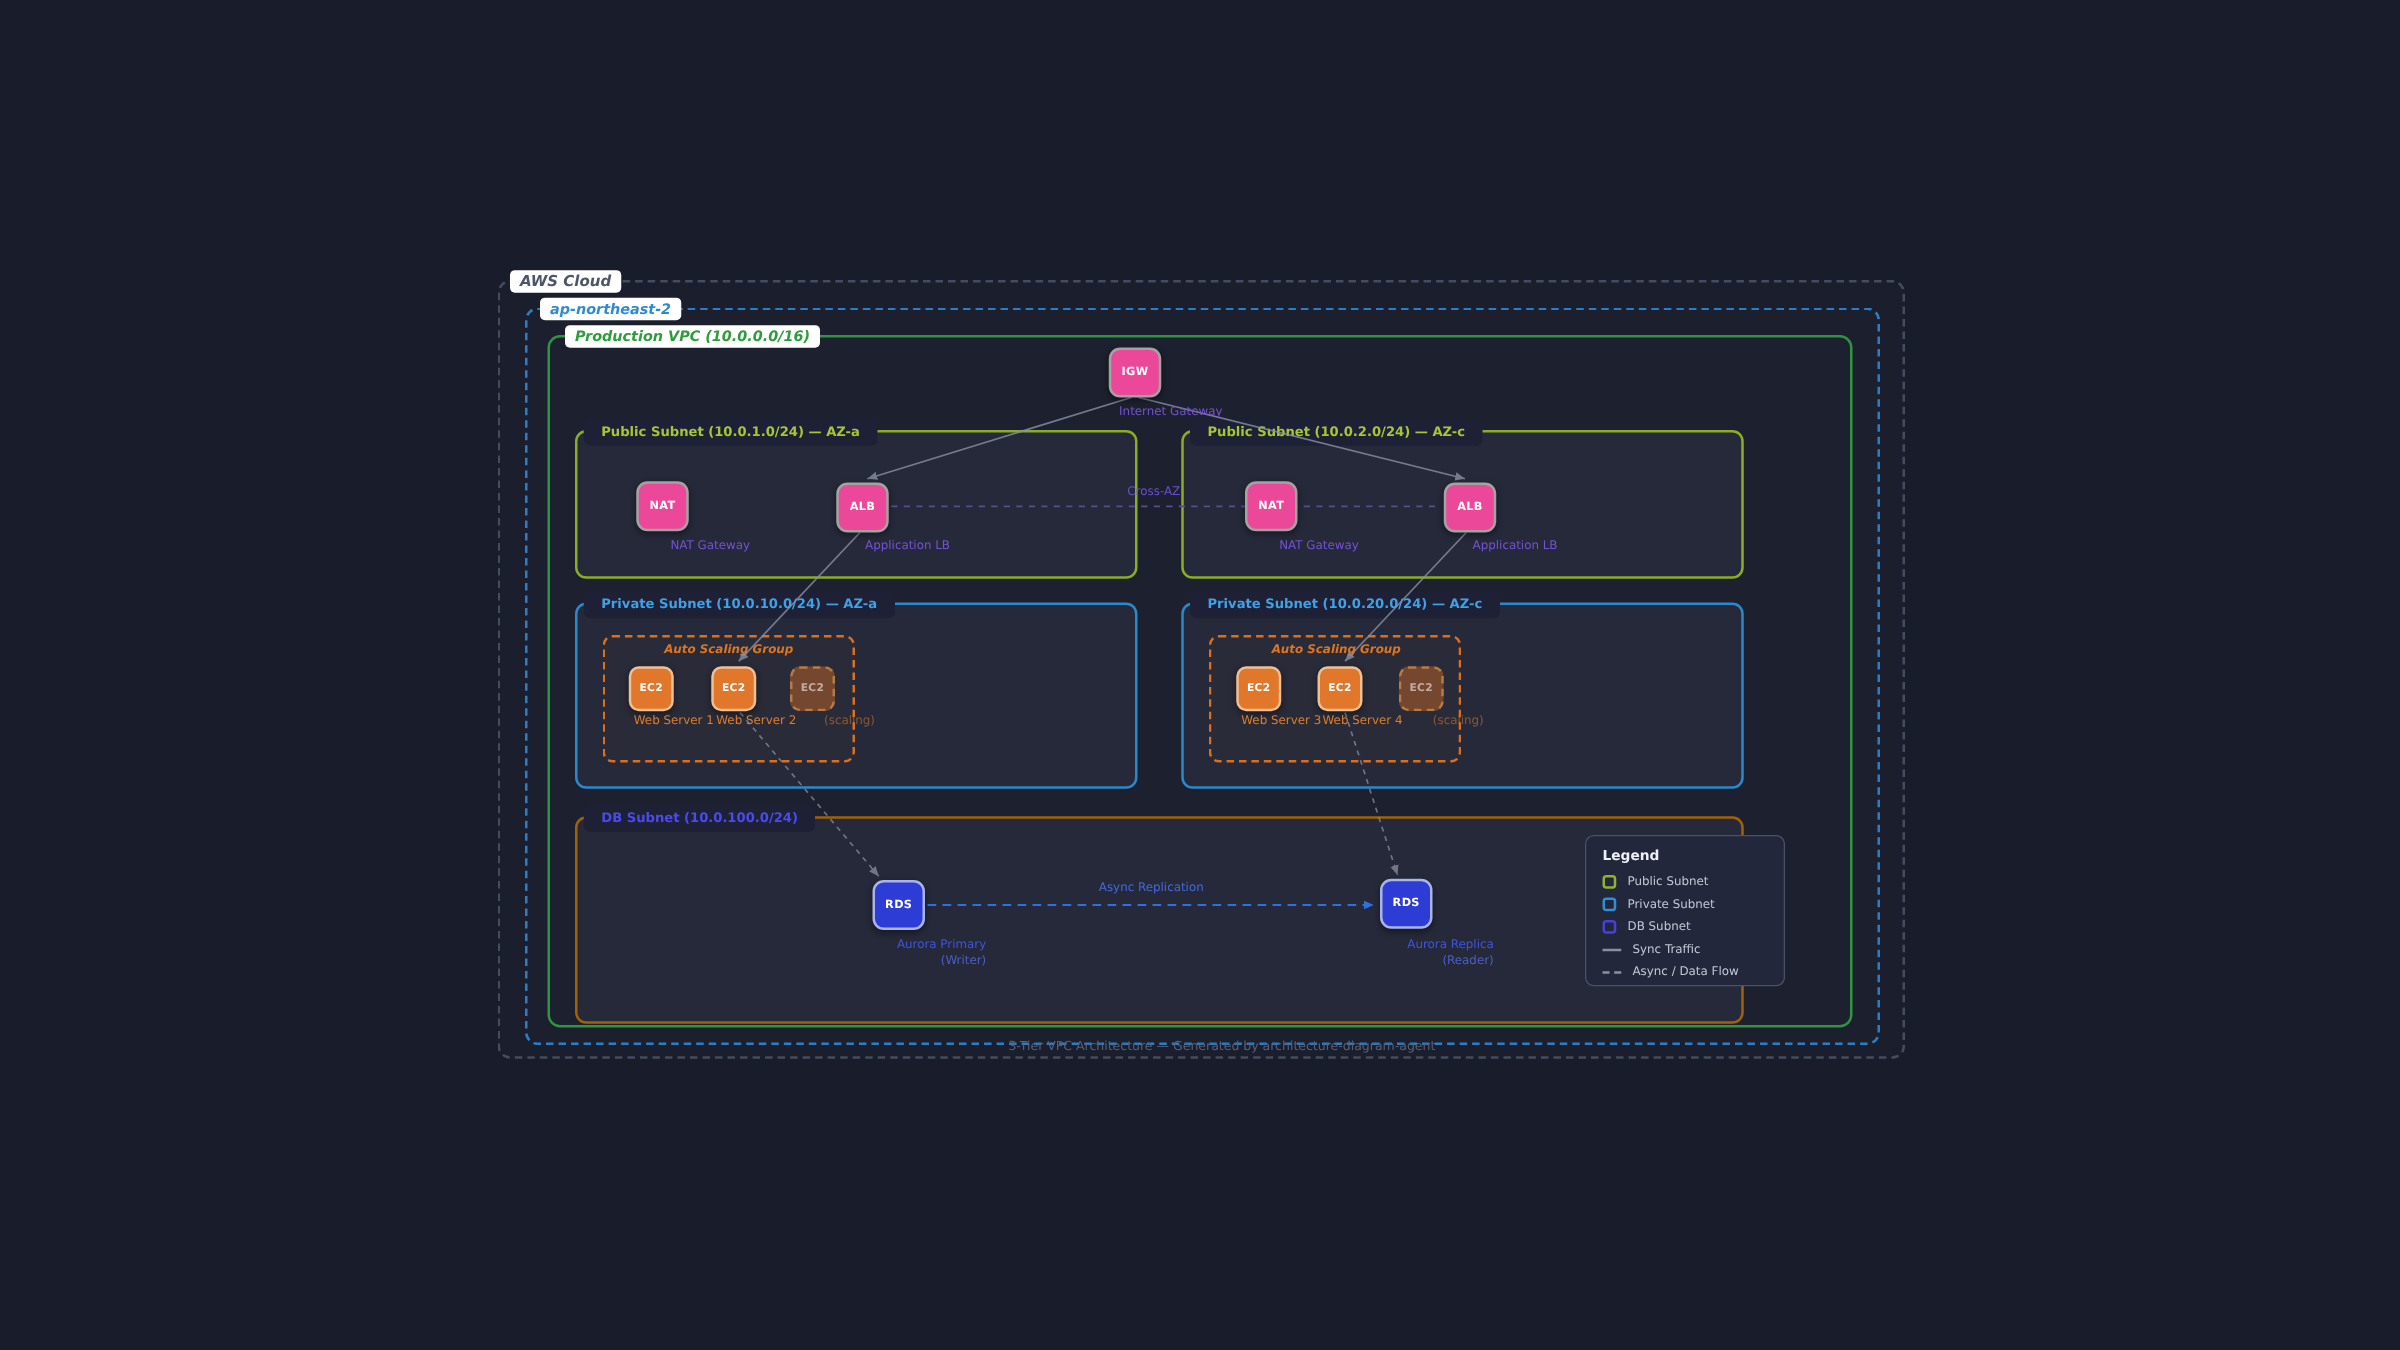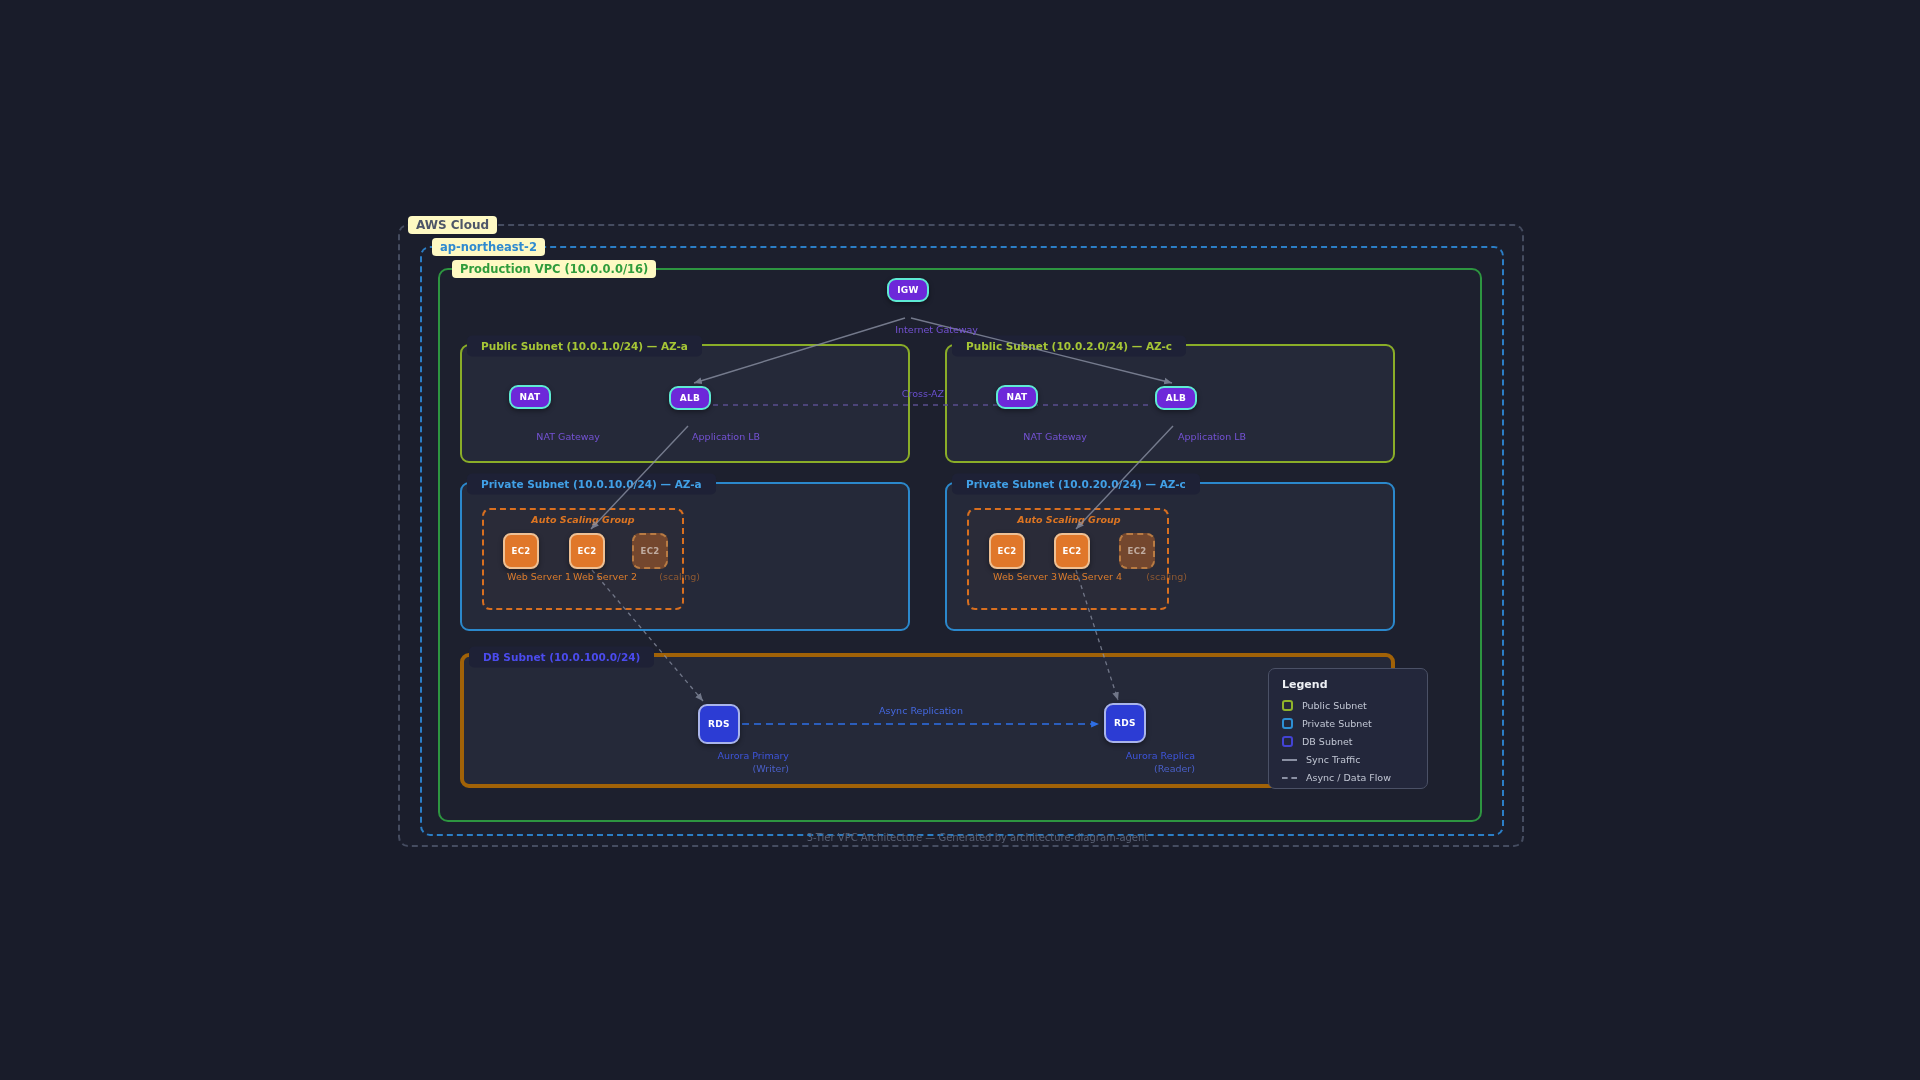--- a/index.html
+++ b/index.html
@@ -11,53 +11,53 @@
 
   
   .aws-cloud { left:398px; top:224px; width:1126px; height:623px;
     border:2px dashed #454c60; border-radius:10px; background:rgba(255,255,255,0.012); }
   .region { left:420px; top:246px; width:1084px; height:590px;
     border:2px dashed #2b7ec6; border-radius:10px; background:rgba(255,255,255,0.008); }
   .vpc { left:438px; top:268px; width:1044px; height:554px;
     border:2px solid #2d9540; border-radius:10px; background:rgba(255,255,255,0.008); }
 
   .container-label { position:absolute; top:0; transform:translateY(-55%);
-    font-weight:bold; white-space:nowrap; padding:2px 8px; background:#fef9c3; border-radius:4px; }
+    font-weight:bold; white-space:nowrap; padding:2px 8px; background:#ffffff; border-radius:4px;font-style:italic; }
   .aws-label   { left:8px;  font-size:12px; color:#4d5568; }
   .region-label{ left:10px; font-size:11.5px; color:#2f8ad0; }
   .vpc-label   { left:12px; font-size:11.5px; color:#2f9c3c; }
 
   
   .subnet { border-radius:9px; background:#252939; }
   .subnet-pub-a { left:460px; top:344px; width:450px; height:119px; border:2px solid #8aad28; }
   .subnet-pub-c { left:945px; top:344px; width:450px; height:119px; border:2px solid #8aad28; }
   .subnet-priv-a{ left:460px; top:482px; width:450px; height:149px; border:2px solid #2b88cc; }
   .subnet-priv-c{ left:945px; top:482px; width:450px; height:149px; border:2px solid #2b88cc; }
-  .subnet-db    { left:460px; top:653px; width:935px; height:135px; border:4px solid #a16207; }
+  .subnet-db    { left:460px; top:653px; width:935px; height:166px; border:2px solid #a16207; }
 
   .subnet-tab { position:absolute; left:5px; top:0; transform:translateY(-50%);
     height:21px; line-height:21px; padding:0 14px; background:#1e2136; border-radius:5px;
     font-size:10.5px; font-weight:bold; white-space:nowrap; }
   .tab-public  { color:#a6c636; }
   .tab-private { color:#41a0e6; }
   .tab-db      { color:#4b4bed; }
 
   
   .asg { border:2px dashed #d96f1f; border-radius:8px; background:rgba(224,119,42,0.03); }
   .asg-a { left:482px; top:508px; width:202px; height:102px; }
   .asg-c { left:967px; top:508px; width:202px; height:102px; }
   .asg-label { font-size:9.5px; font-weight:bold; font-style:italic; color:#dd7522;
     text-align:center; width:160px; }
 
   
   .node { display:flex; align-items:center; justify-content:center;
     font-weight:bold; color:#fff; letter-spacing:.3px;
     box-shadow:0 2px 5px rgba(0,0,0,0.4); }
-  .node-purple { width:42px; height:24px; border-radius:9px; background:#6d28d9;
-    border:2px solid #5eead4; font-size:9px; }
+  .node-purple { width:42px; height:40px; border-radius:9px; background:#ec4899;
+    border:2px solid #a3a3a3; font-size:9px; }
   .node-ec2 { width:36px; height:36px; border-radius:8px; background:#e0772a;
     border:2px solid #eec094; font-size:8.5px; }
   .node-ec2-faded { background:rgba(190,100,35,0.5); border:2px dashed #b97b43;
     color:rgba(255,255,255,0.55); box-shadow:none; }
   .node-rds { width:42px; height:40px; border-radius:9px; background:#2c3cd4;
     border:2px solid #a9b4ea; font-size:9px; }
 
   .node-label { font-size:9.5px; text-align:right; white-space:nowrap; }
   .lbl-purple { color:#7452d4; width:140px; }
   .lbl-orange { color:#de7d2b; width:100px; }

